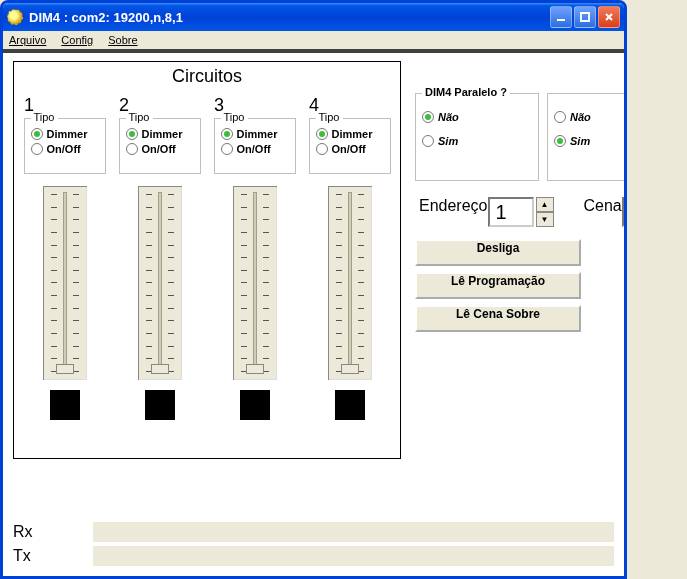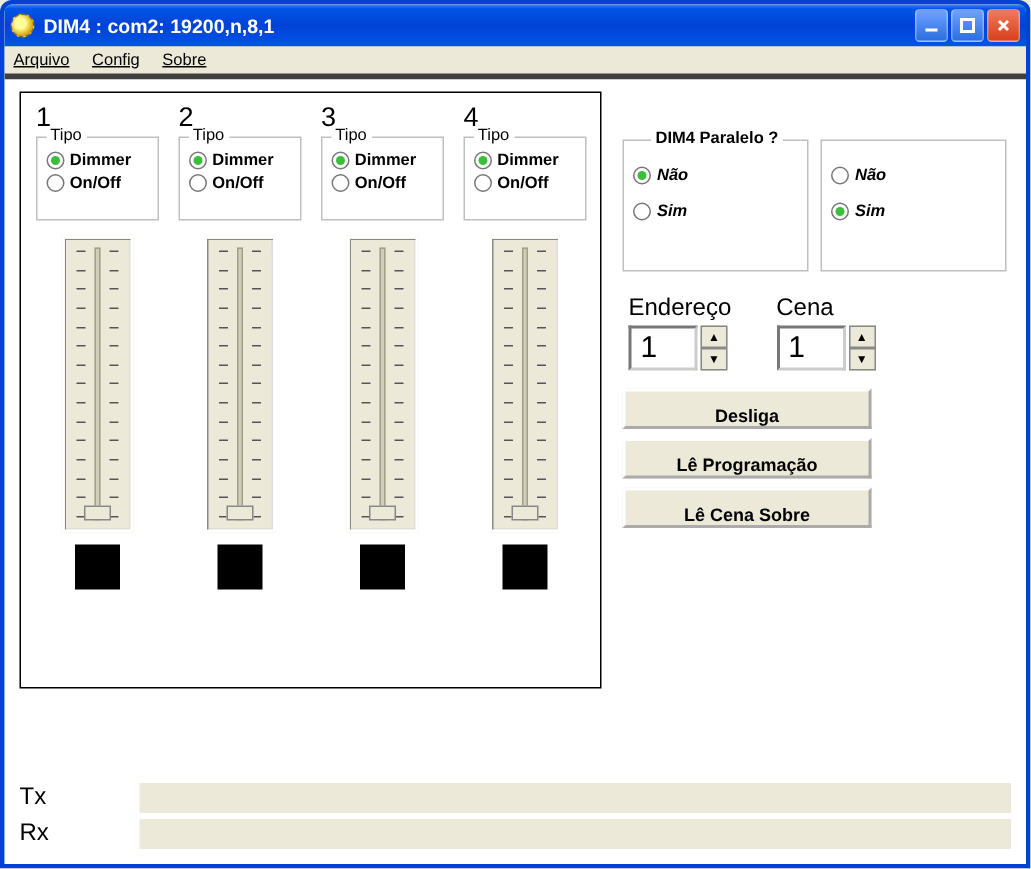--- a/index.html
+++ b/index.html
@@ -3,21 +3,21 @@
 <meta charset="utf-8">
 <style>
   * { box-sizing: border-box; }
   body {
     margin: 0;
     font-family: Tahoma, sans-serif;
     font-size: 11px;
     background: #ece9d8;
   }
   .window {
-    width: 687px;
+    width: 627px;
     height: 579px;
     border: 3px solid #0042d6;
     border-radius: 8px 8px 0 0;
     background: #ece9d8;
     overflow: hidden;
     display: flex;
     flex-direction: column;
   }
   .titlebar {
     height: 28px;
@@ -179,33 +179,33 @@
     width: 256px;
   }
   .two-fs {
     display: flex;
     gap: 8px;
     margin-bottom: 16px;
   }
   .two-fs .fieldset { flex: 1; height: 88px; }
   .fieldset .legend2 {
     position: absolute;
-    top: -8px; left: 18px;
+    top: -8px; left: 6px;
     background: #fff;
     padding: 0 3px;
     font-weight: bold;
     font-size: 11px;
   }
   .radio-row.norm { font-weight: bold; font-style: italic; }
   .end-cena {
     display: flex;
     gap: 30px;
     margin: 6px 0 12px 4px;
   }
-  .ec-col { display: flex; flex-direction: column; }
+  .ec-col { display: flex; flex-direction: row; }
   .ec-label { font-size: 16px; margin-bottom: 2px; }
   .spinner {
     display: flex;
     align-items: stretch;
   }
   .spinner input {
     width: 46px;
     height: 30px;
     font-size: 20px;
     padding: 0 6px;
@@ -230,21 +230,21 @@
     width: 166px;
     height: 27px;
     margin: 6px 0;
     background: #ece9d8;
     border: 2px outset #fff;
     font-family: inherit;
     font-size: 12px;
     font-weight: bold;
     cursor: default;
     display: flex;
-    align-items: flex-end;
+    align-items: flex-start;
     justify-content: center;
   }
   .status-area {
     position: absolute;
     left: 10px;
     bottom: 6px;
     right: 10px;
   }
   .status-row {
     display: flex;
@@ -294,20 +294,21 @@
 
   <div class="menubar">
     <span>Arquivo</span>
     <span>Config</span>
     <span>Sobre</span>
   </div>
 
   <div class="content">
 
     <div class="circuits-group">
+      <div class="circuits-title">Circuitos</div>
       <div class="circuits-row" id="circuits-row">
           <div class="circuit">
             <div class="circuit-num">1</div>
             <div class="fieldset tipo-fs">
               <div class="legend">Tipo</div>
               <div class="radio-row">
                 <span class="radio checked"></span>
                 <span>Dimmer</span>
               </div>
               <div class="radio-row">
@@ -573,23 +574,23 @@
       <div class="action-btn">
           <span>Lê Programação</span>
         </div>
       <div class="action-btn">
           <span>Lê Cena Sobre</span>
         </div>
     </div>
 
     <div class="status-area">
       <div class="status-row">
+        <div class="status-label">Rx</div>
+        <div class="status-bar"></div>
+      </div>
+      <div class="status-row">
         <div class="status-label">Tx</div>
         <div class="status-bar"></div>
       </div>
-      <div class="status-row">
-        <div class="status-label">Rx</div>
-        <div class="status-bar"></div>
-      </div>
     </div>
 
   </div>
 </div>
 
 </body></html>

